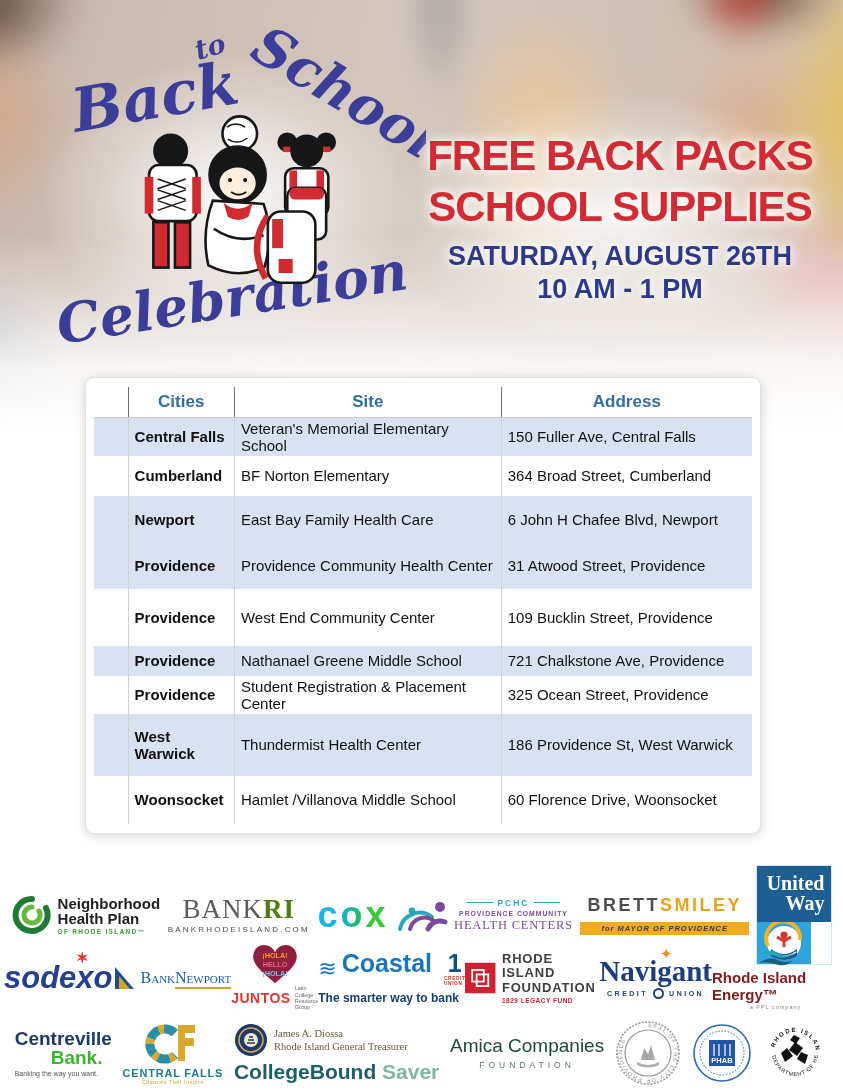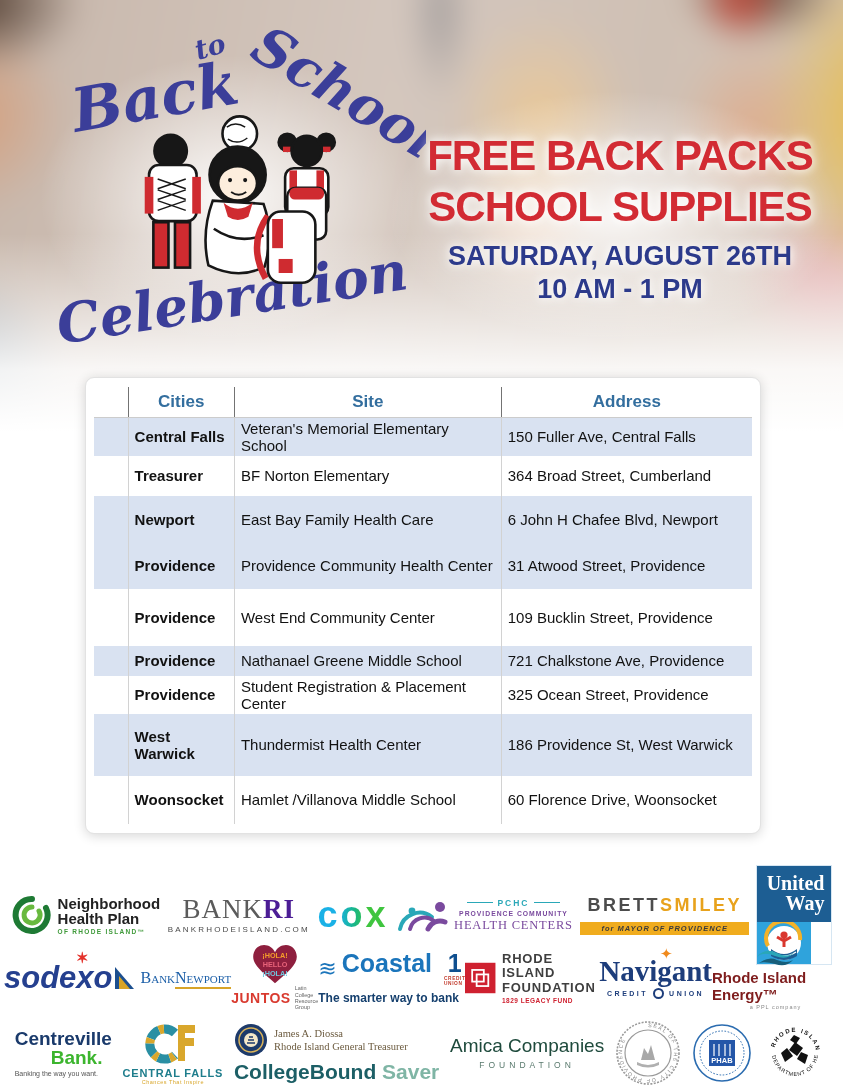--- a/index.html
+++ b/index.html
@@ -63,21 +63,21 @@
     justify-content:space-evenly; padding:0 4px; }
   .row1 { top:878px; height:74px; } .row2 { top:942px; height:72px; } .row3 { top:1014px; height:77px; }
   .logo { display:flex; align-items:center; gap:6px; }
   .col { display:flex; flex-direction:column; align-items:flex-start; }
   .ctr { align-items:center; }
 
   .nhp-l12 { font-size:15px; font-weight:bold; color:#222; line-height:1.0; }
   .nhp-l3  { font-size:6.5px; color:#3f9a3a; letter-spacing:1.3px; margin-top:2px; font-weight:bold; }
 
   .bankri-main { font-family:"Liberation Serif", serif; font-size:27px; letter-spacing:1px; line-height:1; }
-  .bankri-p1 { color:#5b5b5b; } .bankri-p2 { color:#4c1d95; font-weight:bold; }
+  .bankri-p1 { color:#5b5b5b; } .bankri-p2 { color:#4d7c0f; font-weight:bold; }
   .bankri-sub { font-size:8px; letter-spacing:2.2px; color:#4a4a4a; margin-top:2px; }
 
   .cox-text { font-size:36px; font-weight:bold; letter-spacing:3px; line-height:1;
     background:linear-gradient(90deg,#1ab1e6 0%,#1ab1e6 30%,#18b687 52%,#3fc53f 70%,#3fc53f 100%);
     -webkit-background-clip:text; background-clip:text; color:transparent; }
 
   .pchc-t1 { font-size:8.5px; font-weight:bold; color:#2aa8b8; letter-spacing:2px; display:flex; align-items:center; gap:4px; }
   .pchc-t1::before, .pchc-t1::after { content:""; width:26px; height:1px; background:#2aa8b8; }
   .pchc-t2 { font-size:6.8px; color:#7a4a9e; letter-spacing:1px; margin-top:2px; font-weight:bold; }
   .pchc-t3 { font-family:"Liberation Serif", serif; font-size:12.5px; color:#7a4a9e; letter-spacing:.8px; margin-top:1px; }
@@ -216,21 +216,21 @@
       </thead>
       <tbody>
         <tr class="stripe" style="height:32px">
           <td></td>
           <td class="city">Central Falls</td>
           <td>Veteran's Memorial Elementary School</td>
           <td>150 Fuller Ave, Central Falls</td>
         </tr>
         <tr style="height:40px">
           <td></td>
-          <td class="city">Treasurer</td>
+          <td class="city">Cumberland</td>
           <td>BF Norton Elementary</td>
           <td>364 Broad Street, Cumberland</td>
         </tr>
         <tr class="stripe" style="height:47px">
           <td></td>
           <td class="city">Newport</td>
           <td>East Bay Family Health Care</td>
           <td>6 John H Chafee Blvd, Newport</td>
         </tr>
         <tr class="stripe" style="height:46px">

